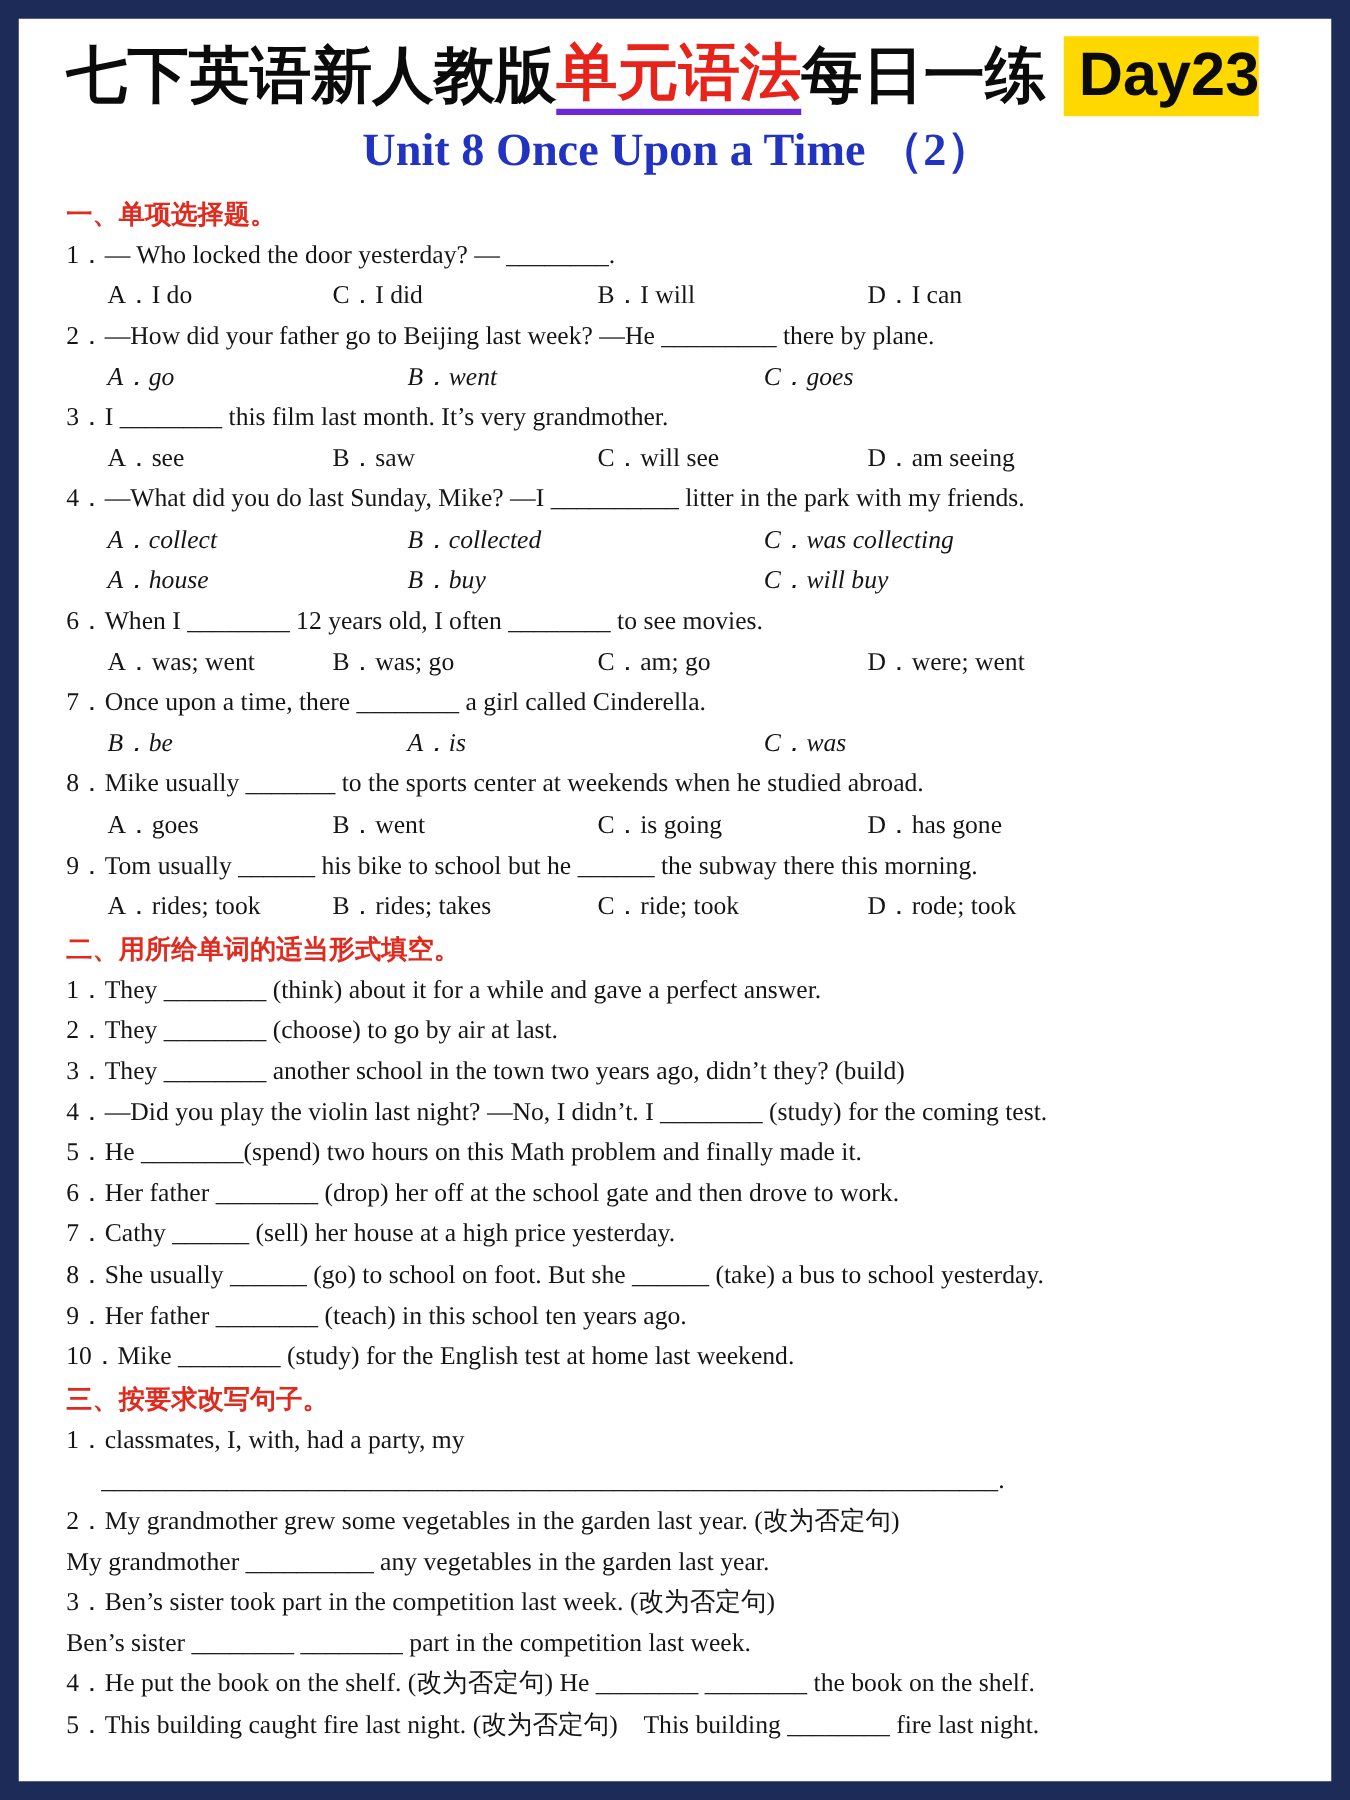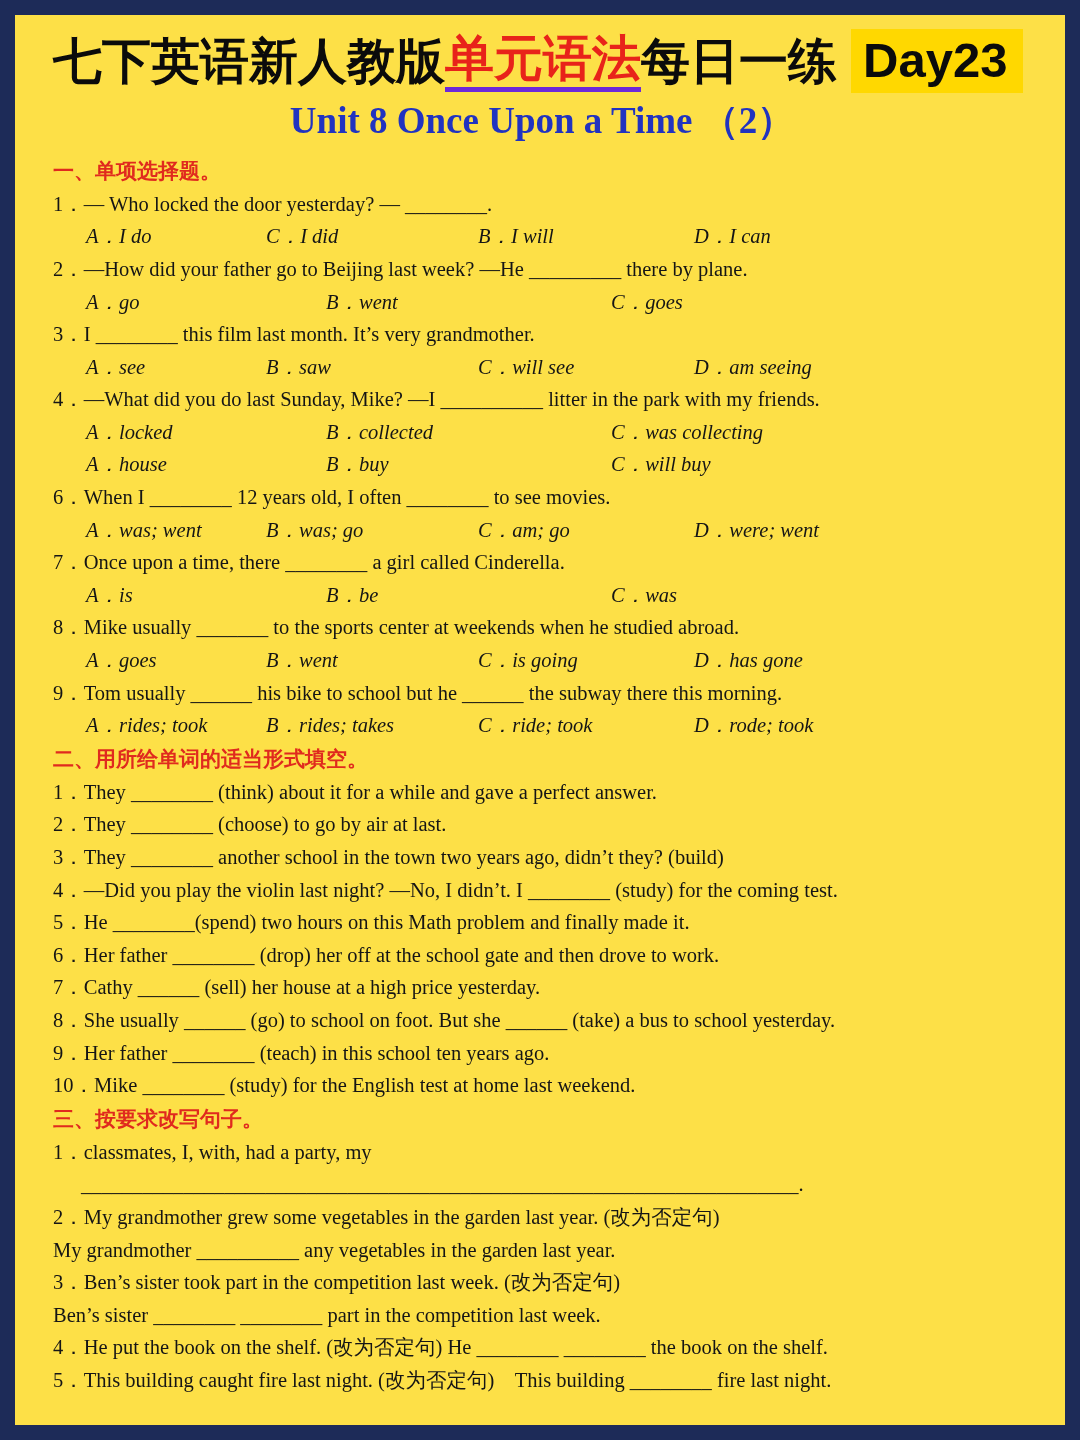--- a/index.html
+++ b/index.html
@@ -2,21 +2,21 @@
 <html><head>
 <meta charset="utf-8">
 <style>
   * { box-sizing: border-box; }
   html, body { margin: 0; padding: 0; background: #d8d8d8; }
   .page {
     position: relative;
     width: 1080px;
     height: 1440px;
     margin: 0 auto;
-    background: #fde047;
+    background: #ffffff;
     border: 15px solid #1d2b58;
     padding: 12px 34px 8px 38px;
     font-family: "Liberation Serif", serif;
     color: #151515;
     overflow: hidden;
   }
   .header {
     display: flex;
     align-items: center;
     white-space: nowrap;
@@ -28,21 +28,21 @@
     margin: 2px 0 6px 0;
   }
   .h-red {
     color: #e8231a;
     border-bottom: 5px solid #6d28d9;
     padding-bottom: 1px;
   }
   .h-badge {
     background: #ffd800;
     color: #0b0b0b;
-    padding: 3px 16px 5px 12px;
+    padding: 3px 0 5px 12px;
     margin-left: 14px;
   }
   .unit-title {
     text-align: center;
     font-family: Liberation Serif, serif;
     font-weight: bold;
     font-size: 37px;
     line-height: 1.2;
     color: #2133c0;
     margin: 2px 0 10px 0;
@@ -59,21 +59,21 @@
     line-height: 32.6px;
     white-space: nowrap;
   }
   .opts {
     display: grid;
     padding-left: 33px;
     font-size: 20.5px;
     line-height: 32.6px;
     white-space: nowrap;
   }
-  .cols4 { grid-template-columns: 180px 212px 216px auto; font-style: italic; }
+  .cols4 { grid-template-columns: 180px 212px 216px auto; }
   .cols3 { grid-template-columns: 240px 285px auto; font-style: italic; }
   .indent { padding-left: 28px; }
 </style>
 </head>
 <body>
 
 <div class="page">
 
   <div class="header">
     <span>七下英语新人教版</span>
@@ -111,21 +111,21 @@
       <span>A．see</span>
       <span>B．saw</span>
       <span>C．will see</span>
       <span>D．am seeing</span>
     </div>
   </div>
 
   <div class="q">
     <div class="line"><span>4．</span><span>—What did you do last Sunday, Mike? —I __________ litter in the park with my friends.</span></div>
     <div class="opts cols3">
-      <span>A．locked</span>
+      <span>A．collect</span>
       <span>B．collected</span>
       <span>C．was collecting</span>
     </div>
   </div>
 
   <div class="q">
     <div class="opts cols3">
       <span>A．house</span>
       <span>B．buy</span>
       <span>C．will buy</span>
@@ -138,22 +138,22 @@
       <span>A．was; went</span>
       <span>B．was; go</span>
       <span>C．am; go</span>
       <span>D．were; went</span>
     </div>
   </div>
 
   <div class="q">
     <div class="line"><span>7．</span><span>Once upon a time, there ________ a girl called Cinderella.</span></div>
     <div class="opts cols3">
+      <span>B．be</span>
       <span>A．is</span>
-      <span>B．be</span>
       <span>C．was</span>
     </div>
   </div>
 
   <div class="q">
     <div class="line"><span>8．</span><span>Mike usually _______ to the sports center at weekends when he studied abroad.</span></div>
     <div class="opts cols4">
       <span>A．goes</span>
       <span>B．went</span>
       <span>C．is going</span>

